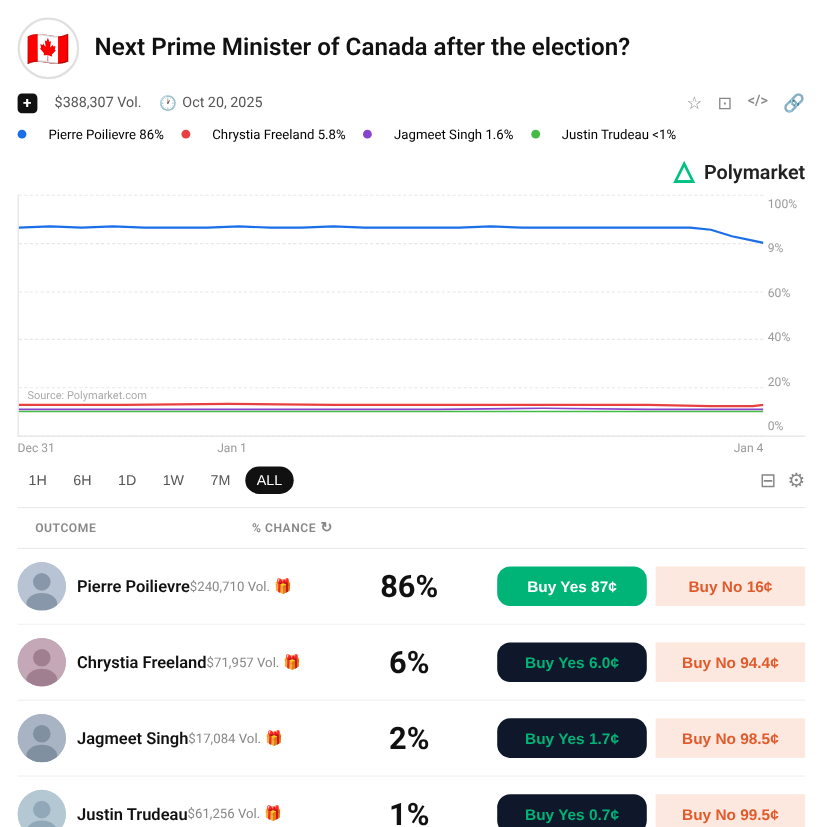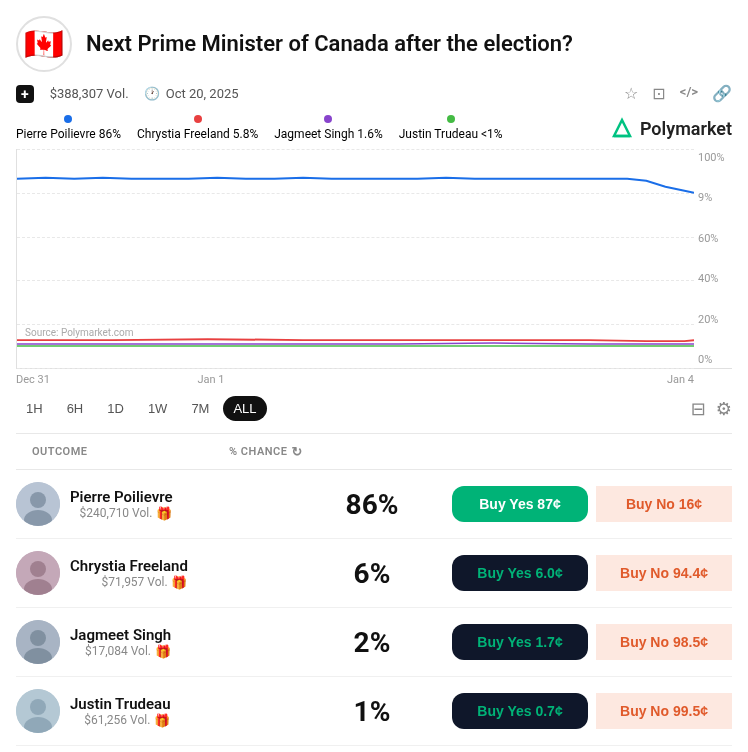--- a/index.html
+++ b/index.html
@@ -65,22 +65,21 @@
       display: flex;
       align-items: center;
       gap: 16px;
       font-size: 12px;
       margin-bottom: 8px;
       flex-wrap: wrap;
     }
     .legend-item {
       display: flex;
       align-items: center;
-      gap: 4px;
-      flex-direction: column;
+      gap: 20px;
     }
     .legend-dot {
       width: 8px;
       height: 8px;
       border-radius: 50%;
     }
     .polymarket-logo {
       margin-left: auto;
       display: flex;
       align-items: center;
@@ -214,21 +213,21 @@
       display: flex;
       align-items: center;
       justify-content: center;
       font-size: 22px;
       overflow: hidden;
     }
     .avatar-pierre { background: #b8c4d4; }
     .avatar-chrystia { background: #c4a8b8; }
     .avatar-jagmeet { background: #a8b4c4; }
     .avatar-justin { background: #b4c8d4; }
-    .name-col { display: flex; flex-direction: column; align-items: flex-end; }
+    .name-col { display: flex; flex-direction: row; }
     .person-name {
       font-size: 15px;
       font-weight: 600;
       color: #111;
     }
     .vol-row {
       display: flex;
       align-items: center;
       gap: 4px;
       font-size: 12px;

